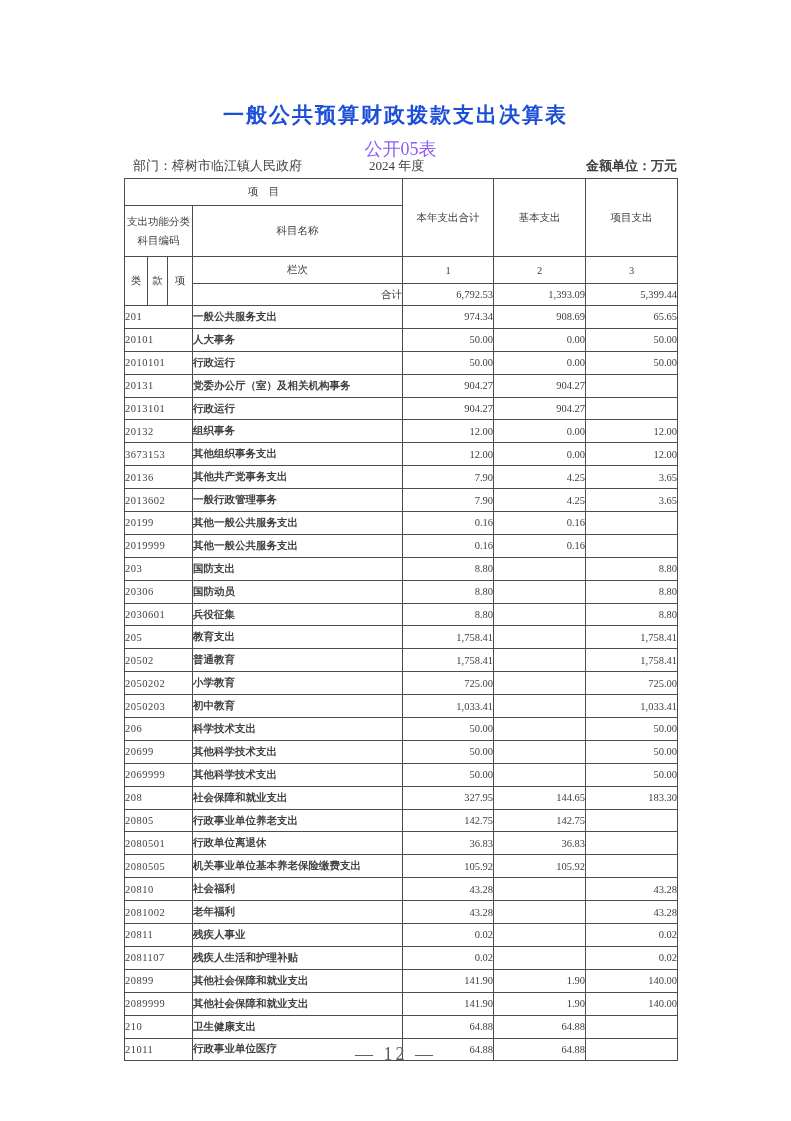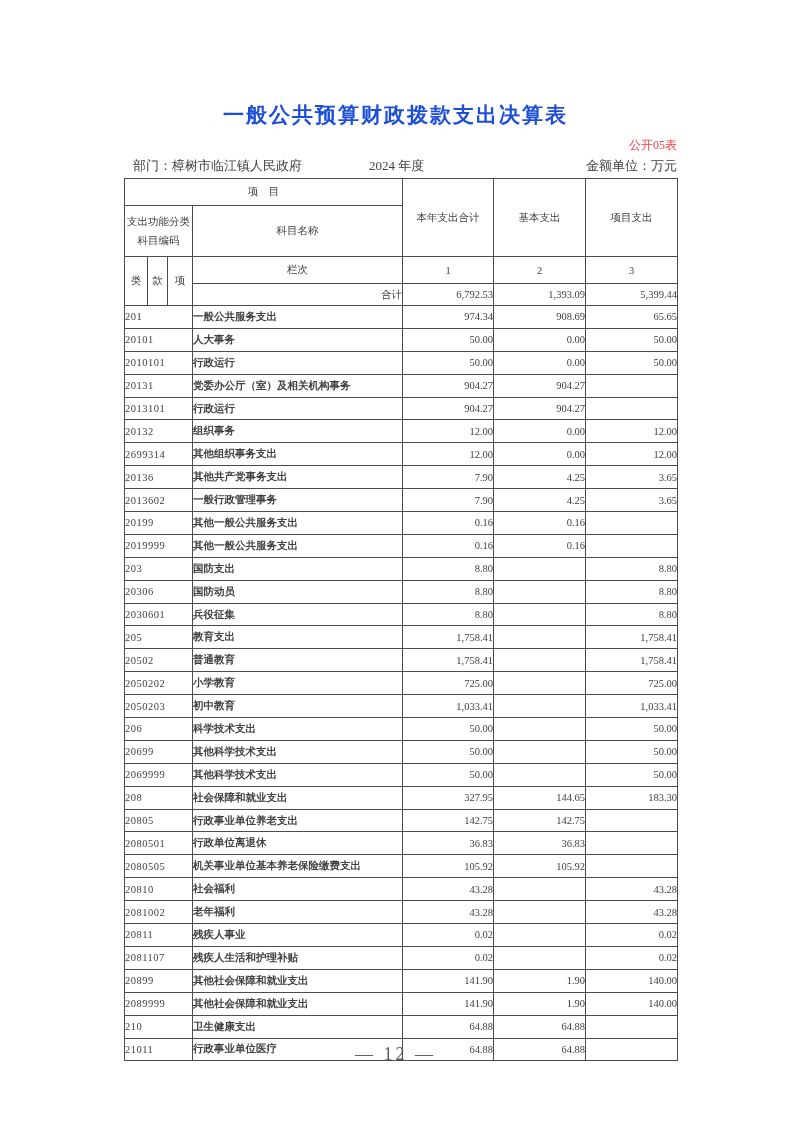--- a/index.html
+++ b/index.html
@@ -6,27 +6,27 @@
   .page {
     position:relative; width:791px; height:1121px; background:#ffffff;
     overflow:hidden; font-family:"Liberation Serif","DejaVu Serif",serif;
     color:#3f3f3f;
   }
   .title {
     position:absolute; top:101px; left:0; width:100%; text-align:center;
     font-size:21px; font-weight:700; letter-spacing:2px; color:#1d4ed8;
   }
   .table-no {
-    position:absolute; top:137px; left:124px; width:553px; text-align:right;
-    font-size:12px; color:#ef4444;
+    position:absolute; top:137px; left:124px; width:553px; text-align:center;
+    font-size:18px; color:#8b5cf6;
   }
   .meta { position:absolute; top:157px; left:124px; width:553px; height:19px; font-size:13px; color:#404040; }
   .meta .dept { position:absolute; left:9px; top:0; }
   .meta .year { position:absolute; left:245px; top:0; }
-  .meta .unit { position:absolute; right:0; top:0; }
+  .meta .unit { position:absolute; right:0; top:0;font-weight:bold; }
 
   table.budget {
     position:absolute; top:178px; left:124px; width:553px;
     border-collapse:collapse; table-layout:fixed;
   }
   table.budget td {
     border:1px solid #4c4c4c; padding:0; vertical-align:middle;
     font-size:10.5px; color:#414141; overflow:hidden; white-space:nowrap;
   }
   .h-project  { height:26px; text-align:center; font-size:11px; }
@@ -142,21 +142,21 @@
         <td class="c-num"></td>
       </tr>
         <tr class="data-row" style="">
         <td class="c-code" colspan="3">20132</td>
         <td class="c-name">组织事务</td>
         <td class="c-num">12.00</td>
         <td class="c-num">0.00</td>
         <td class="c-num">12.00</td>
       </tr>
         <tr class="data-row" style="">
-        <td class="c-code" colspan="3">2699314</td>
+        <td class="c-code" colspan="3">3673153</td>
         <td class="c-name">其他组织事务支出</td>
         <td class="c-num">12.00</td>
         <td class="c-num">0.00</td>
         <td class="c-num">12.00</td>
       </tr>
         <tr class="data-row" style="">
         <td class="c-code" colspan="3">20136</td>
         <td class="c-name">其他共产党事务支出</td>
         <td class="c-num">7.90</td>
         <td class="c-num">4.25</td>

